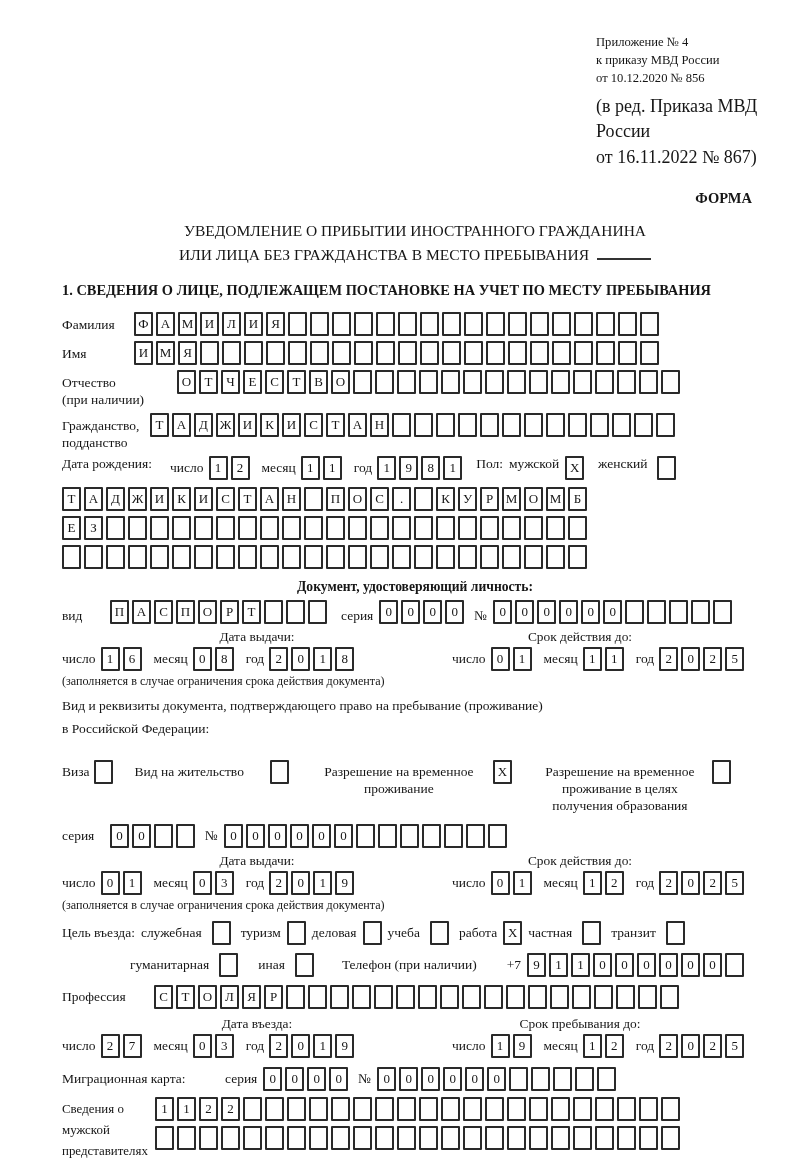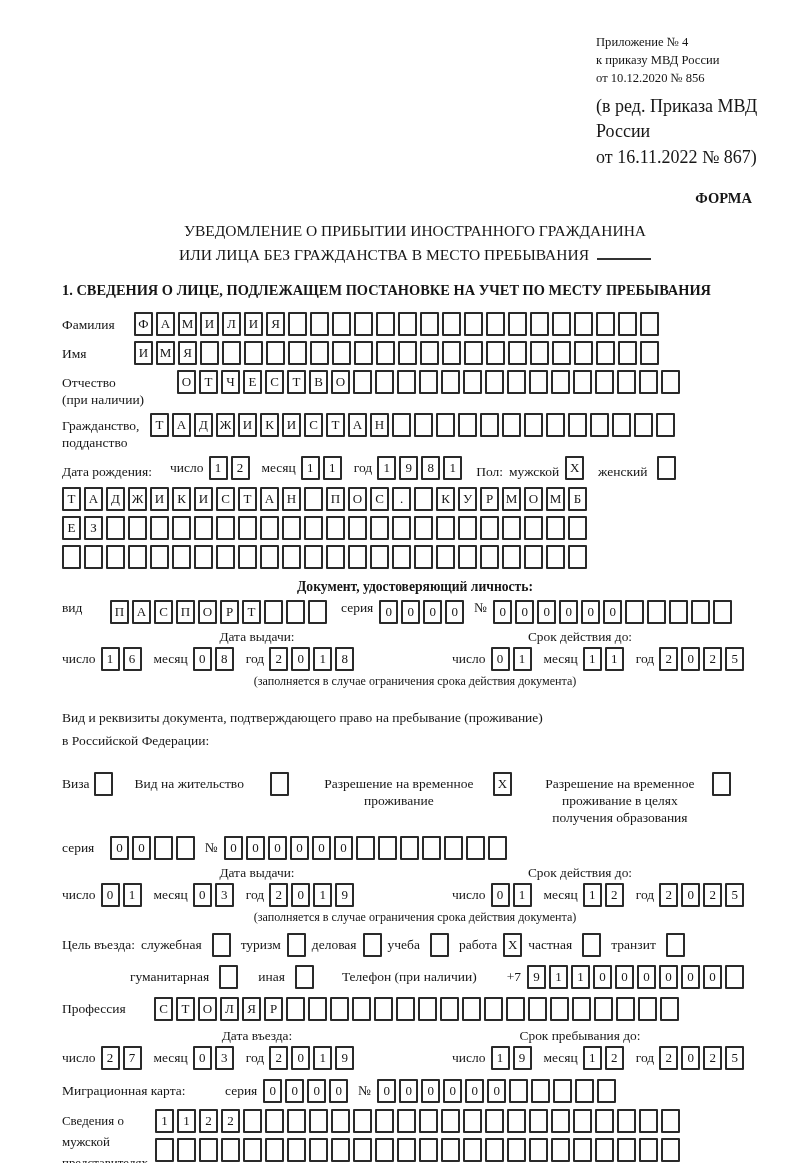--- a/index.html
+++ b/index.html
@@ -19,21 +19,21 @@
   .cell,.cb{flex:none;display:inline-flex;align-items:center;justify-content:center;
      width:19px;height:24px;border:2px solid #2a2a2a;border-radius:1px;
      font-size:13px;background:#fff;line-height:1}
   .cellcol .cells{margin-bottom:5px}
   .dgheads{display:flex;margin-top:4px}
   .dgheads .h{font-size:13.4px}
   .dgrow{display:flex;align-items:center;margin-top:2px}
   .dg{display:inline-flex;align-items:center}
   .dl{margin:0 5px 0 12px}
   .dl.first{margin-left:0}
-  .note{font-size:12.1px;text-align:center;margin-top:3px}
+  .note{font-size:12.1px;text-align:left;margin-top:3px}
   .inl{display:inline-flex;align-items:center;flex-wrap:nowrap}
   .gap6{margin-left:6px}.gap10{margin-left:10px}.gap14{margin-left:14px}.gap20{margin-left:20px}
   .optrow{display:flex;align-items:flex-start;margin-top:19px;margin-bottom:6px}
   .optlab{line-height:17px;padding-top:3px}
   .optlab.center{text-align:center}
   .optrow .cb{margin-left:8px}
 </style>
 </head>
 <body>
 
@@ -181,21 +181,21 @@
         <span class="cell"></span>
         <span class="cell"></span>
         <span class="cell"></span>
         <span class="cell"></span>
         <span class="cell"></span>
         <span class="cell"></span>
       </span>
   </div>
 
   
-  <div class="frow" style="align-items:flex-end;">
+  <div class="frow" style="align-items:flex-start;">
     <span style="width:108px">Дата рождения:</span>
     <span class="dg">
       <span class="dl first">число</span>
       <span class="cells">
           <span class="cell">1</span>
           <span class="cell">2</span>
         </span>
       <span class="dl">месяц</span>
       <span class="cells">
           <span class="cell">1</span>
@@ -296,21 +296,21 @@
           <span class="cell"></span>
           <span class="cell"></span>
           <span class="cell"></span>
         </span>
     </span>
   </div>
 
   
   <div style="text-align:center;font-weight:bold;font-size:13.6px;margin-top:2px">Документ, удостоверяющий личность:</div>
 
-  <div class="frow" style="align-items:flex-start;margin-top:5px">
+  <div class="frow" style="align-items:flex-end;margin-top:5px">
     <span style="width:48px">вид</span>
     <span class="cells">
         <span class="cell">П</span>
         <span class="cell">А</span>
         <span class="cell">С</span>
         <span class="cell">П</span>
         <span class="cell">О</span>
         <span class="cell">Р</span>
         <span class="cell">Т</span>
         <span class="cell"></span>
@@ -380,21 +380,21 @@
           <span class="cell">2</span>
           <span class="cell">0</span>
           <span class="cell">2</span>
           <span class="cell">5</span>
         </span>
     </span>
   </div>
   <div class="note">(заполняется в случае ограничения срока действия документа)</div>
 
   
-  <div style="margin-top:18px;line-height:1.7">
+  <div style="margin-top:6px;line-height:1.7">
     <div>Вид и реквизиты документа, подтверждающего право на пребывание (проживание)</div>
     <div>в Российской Федерации:</div>
   </div>
 
   <div class="optrow">
     <span class="optlab">Виза</span>
     <span class="cb" style="margin-left:4px"></span>
     <span class="optlab" style="margin-left:22px">Вид на жительство</span>
     <span class="cb" style="margin-left:26px"></span>
     <span class="optlab center" style="width:172px;margin-left:24px">Разрешение на временное проживание</span>

